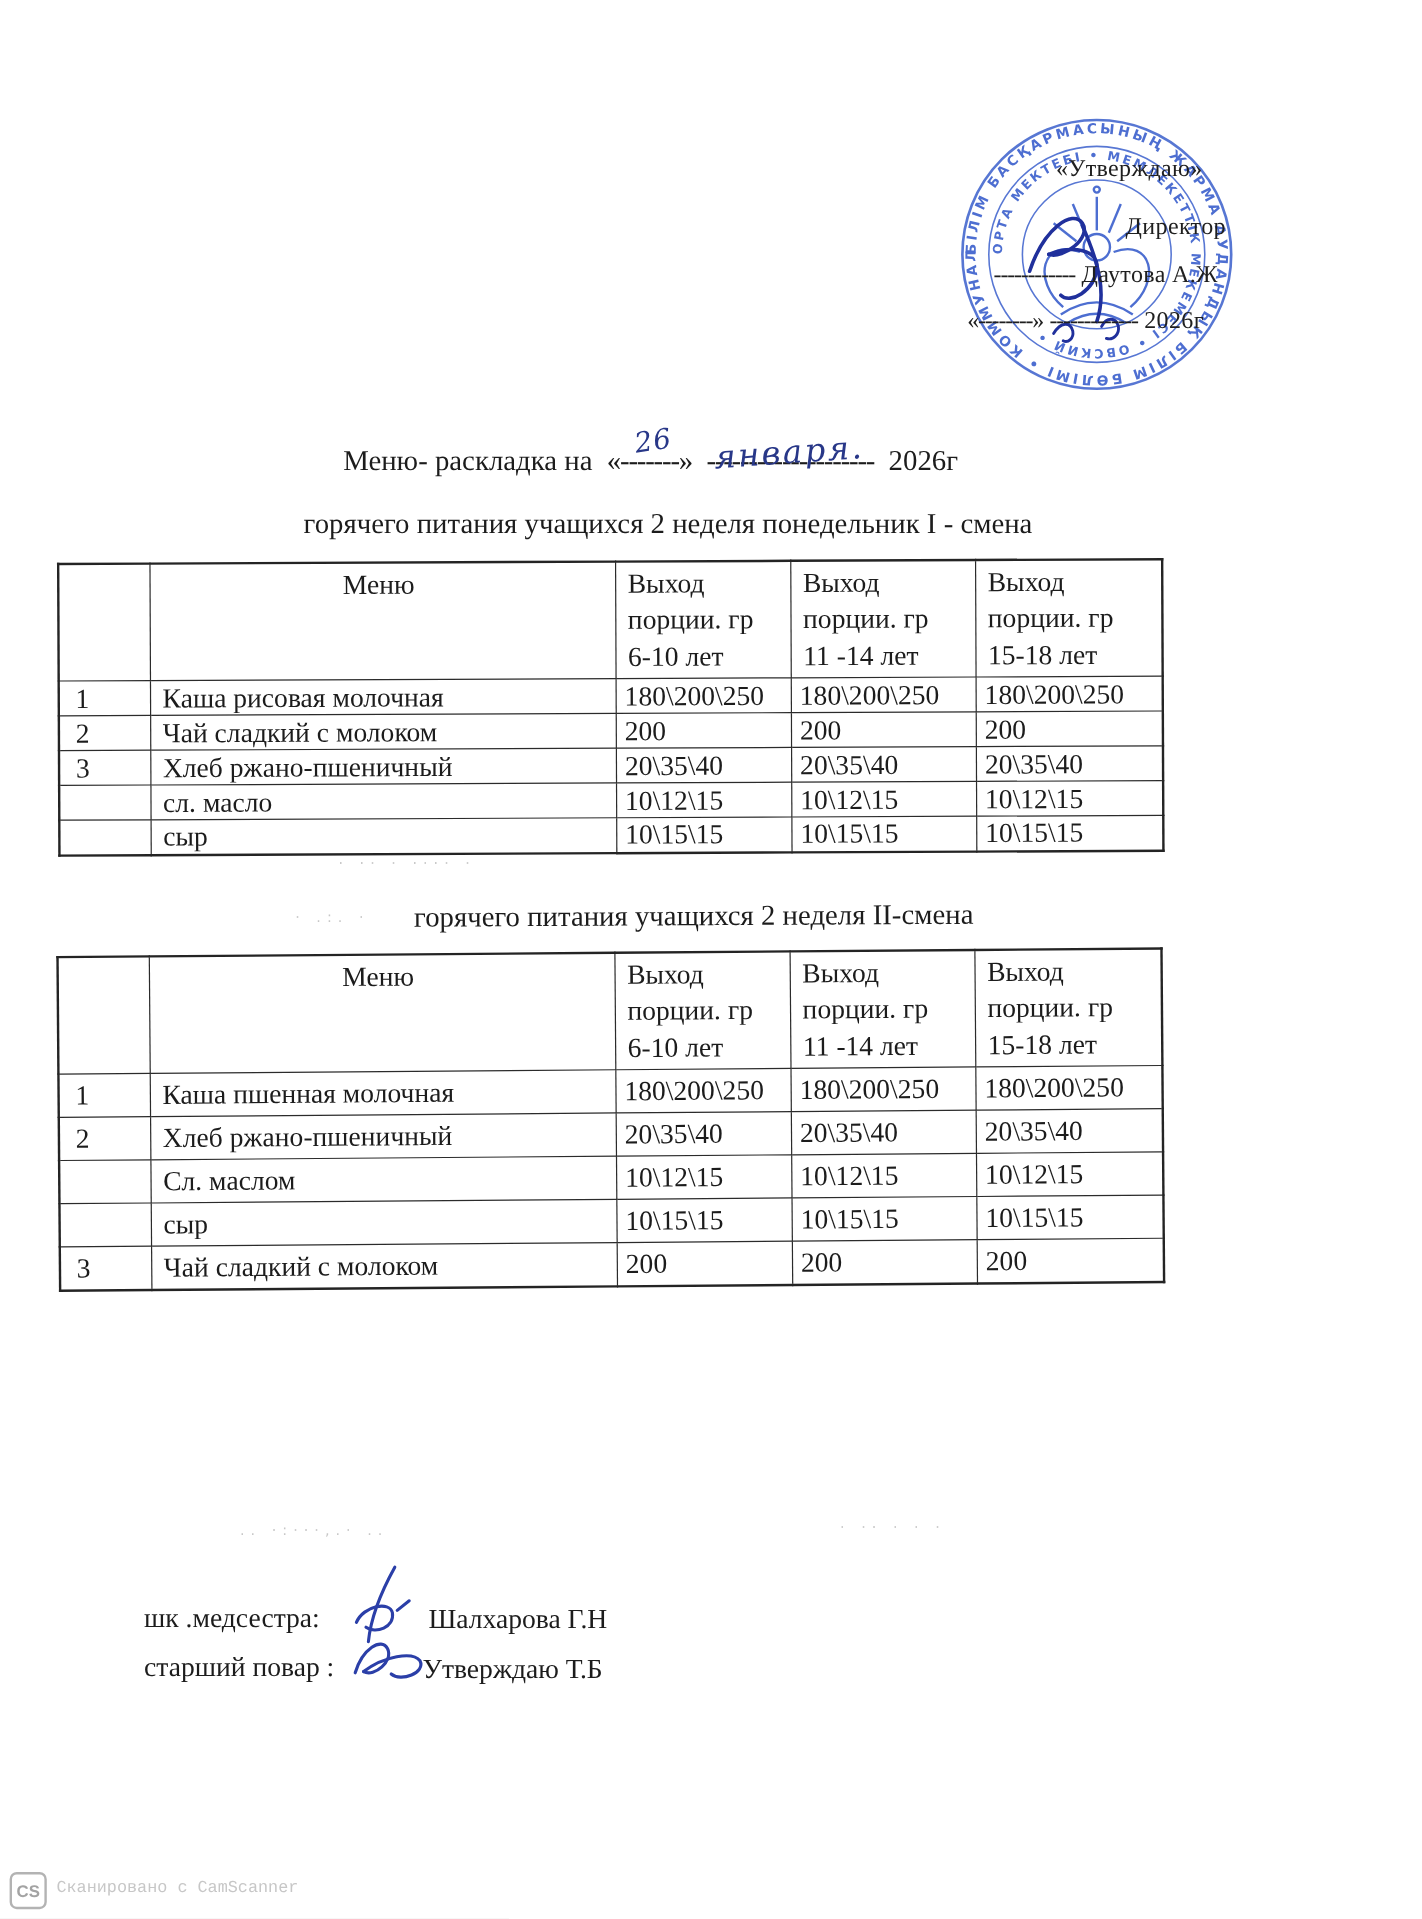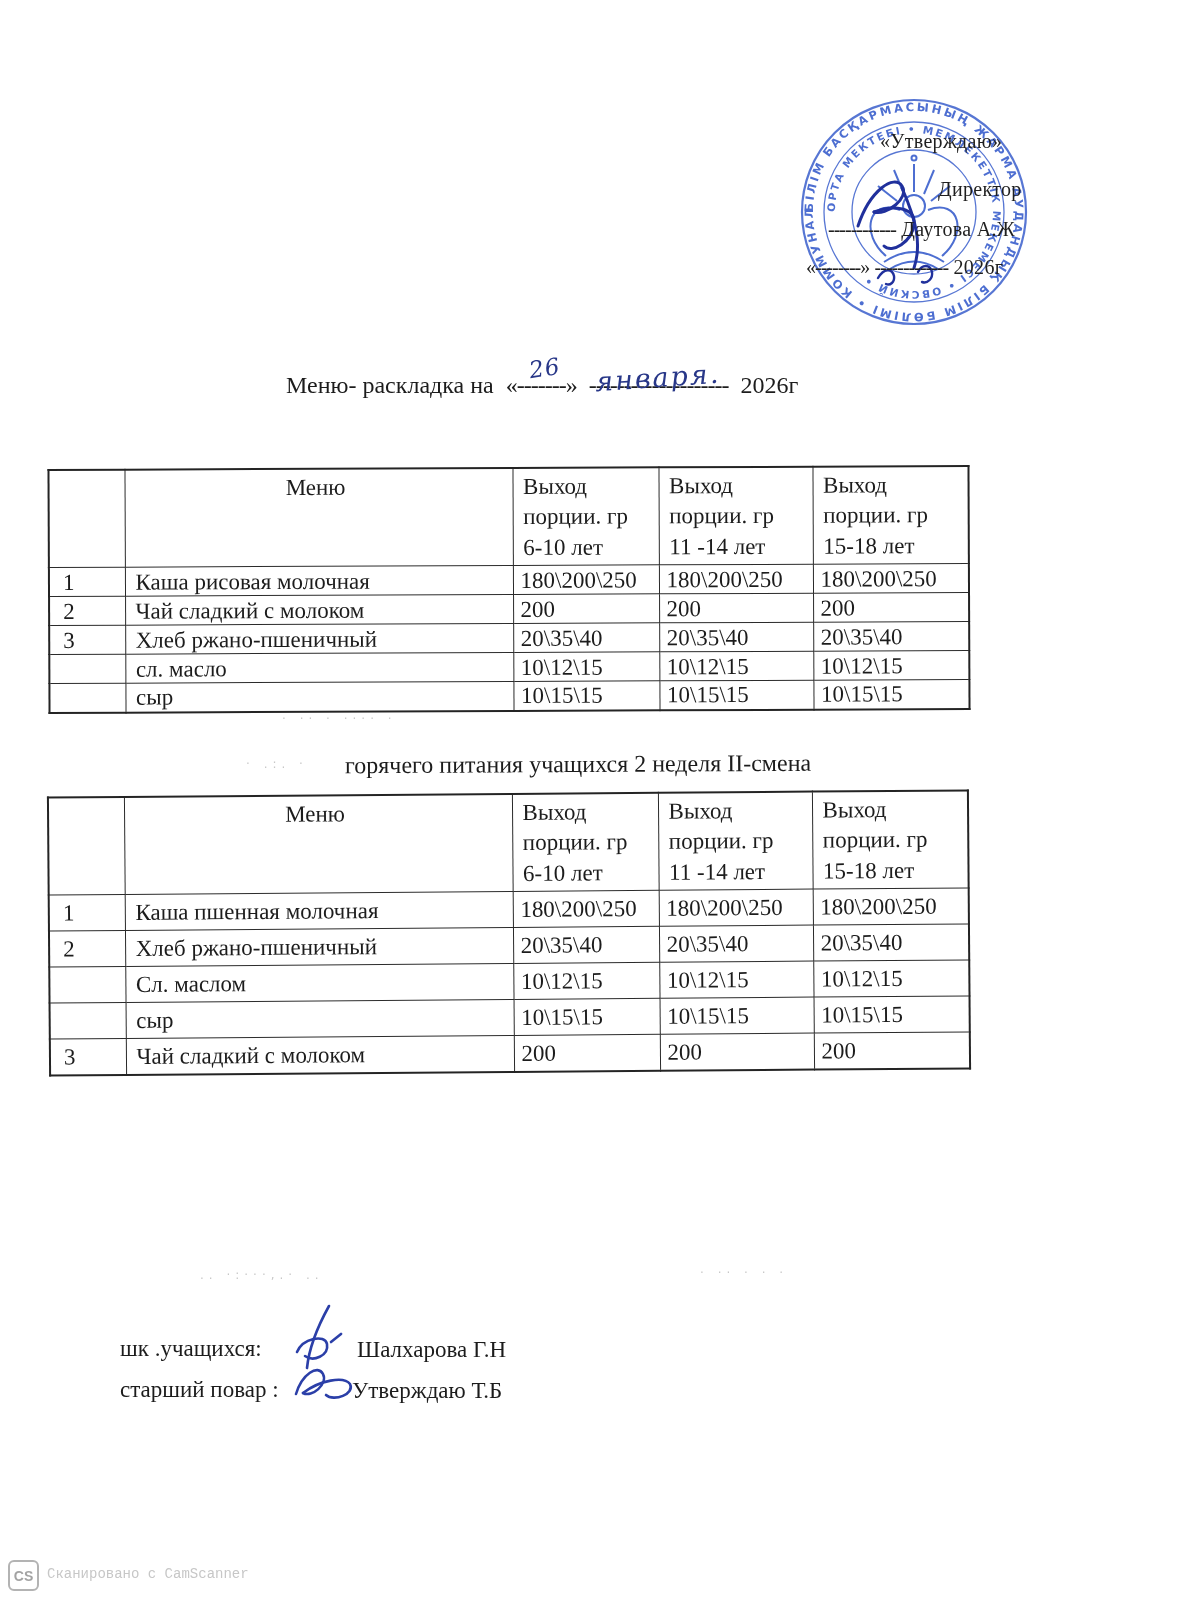--- a/index.html
+++ b/index.html
@@ -115,20 +115,21 @@
 
   <div class="abs title-line">
     <span>Меню- раскладка на</span>&nbsp;
     <span class="dashes">«-------»</span>&nbsp;
     <span class="dashes">--------------------</span>&nbsp;
     <span>2026г</span>
     <span class="abs hand hand-day">26</span>
     <span class="abs hand hand-month">января.</span>
   </div>
 
+  <div class="abs subtitle" style="left:253px;top:424px;">горячего питания  учащихся  2 неделя понедельник I - смена</div>
 
   <table class="abs menu t1">
     <colgroup>
         <col style="width:76px">
         <col style="width:388px">
         <col style="width:146px">
         <col style="width:154px">
         <col style="width:156px">
       </colgroup>
     <thead>
@@ -248,21 +249,21 @@
         <td class="c-val">200</td>
         <td class="c-val">200</td>
         <td class="c-val">200</td>
       </tr>
     </tbody>
   </table>
 
   <span class="abs artifact" style="left:200px;top:1268px;">.. ·:···,.· ..</span>
   <span class="abs artifact" style="left:700px;top:1266px;">· ·· · · ·</span>
 
-  <div class="abs sig-label" style="left:120px;top:1336px;">шк .учащихся:</div>
+  <div class="abs sig-label" style="left:120px;top:1336px;">шк .медсестра:</div>
   <svg class="abs" style="left:283px;top:1300px;" width="78" height="76">
     <g stroke="#2b3fa8" fill="none" stroke-width="2.6" stroke-linecap="round">
       <path d="M46 6 C36 24 26 48 24 68"></path>
       <path d="M14 52 C20 38 42 34 44 44 C46 56 30 62 22 56"></path>
       <path d="M48 42 L58 34"></path>
     </g>
   </svg>
   <div class="abs sig-name" style="left:357px;top:1337px;">Шалхарова  Г.Н</div>
 
   <div class="abs sig-label" style="left:120px;top:1377px;">старший  повар :</div>

